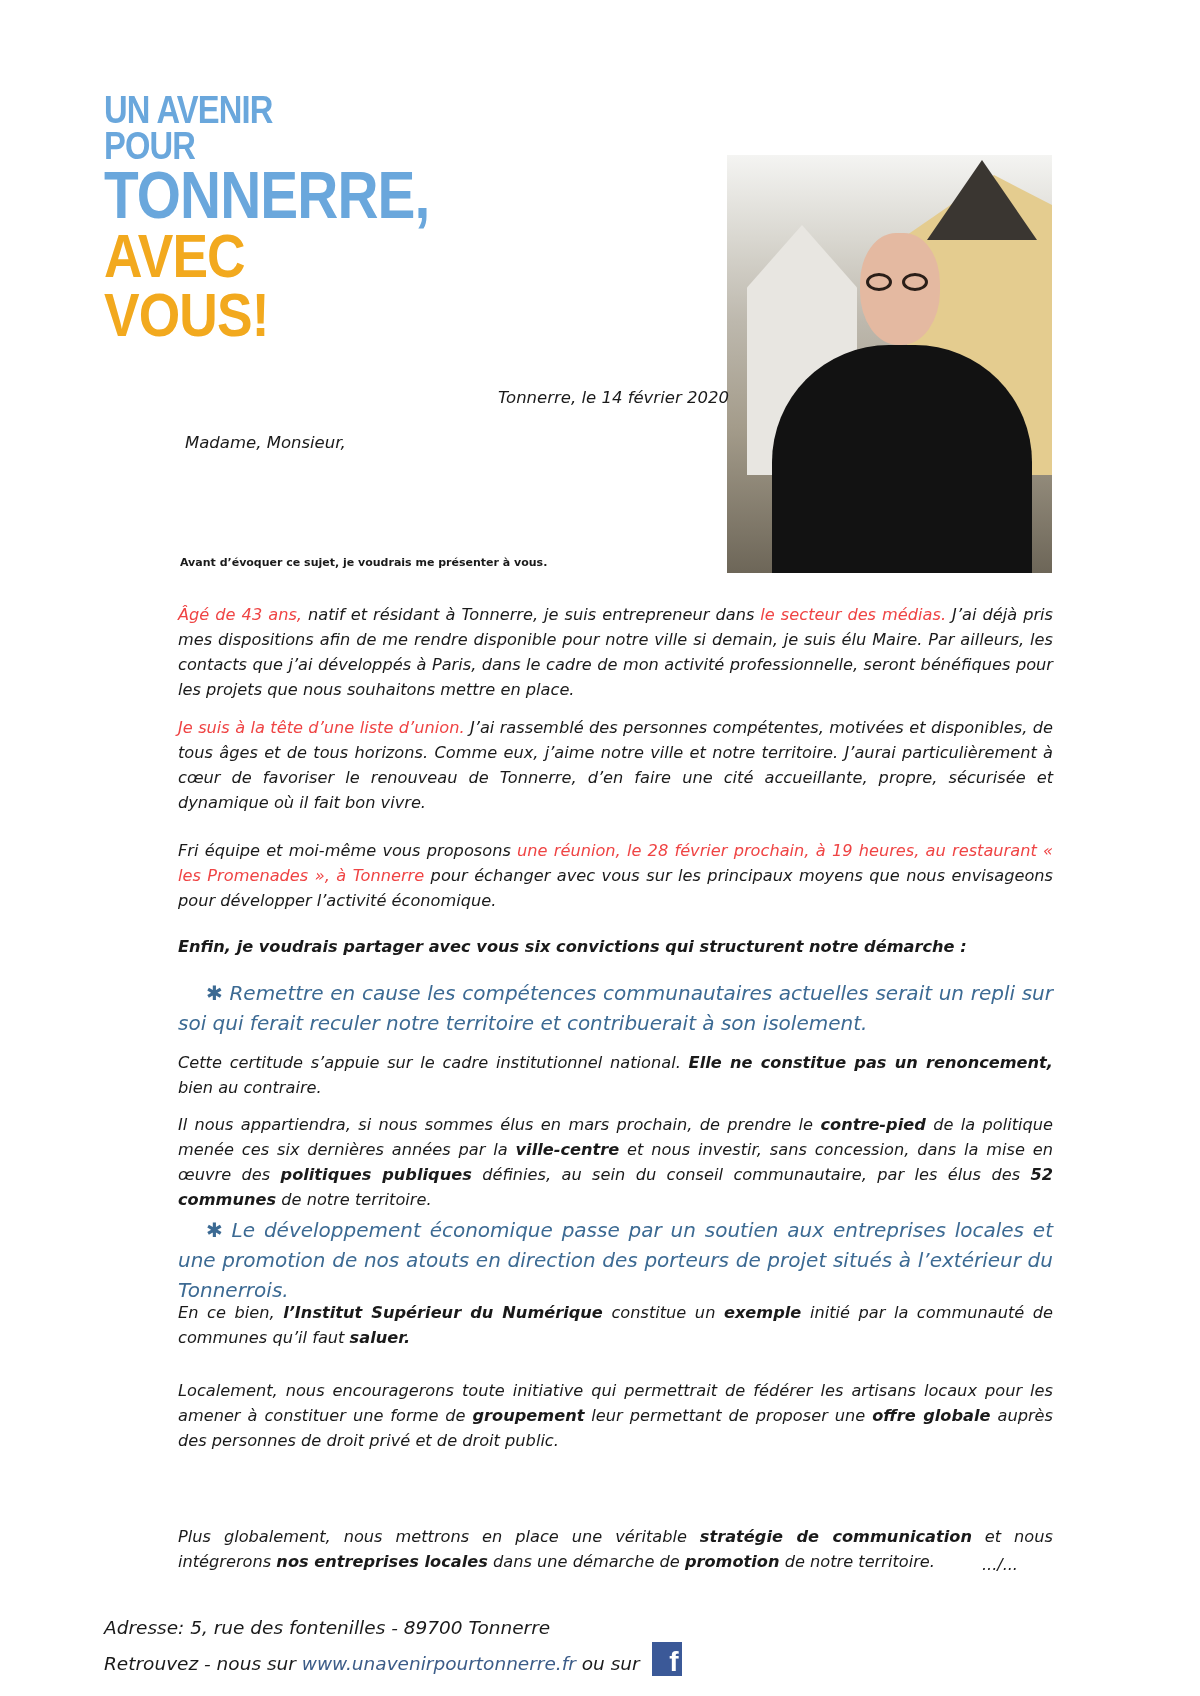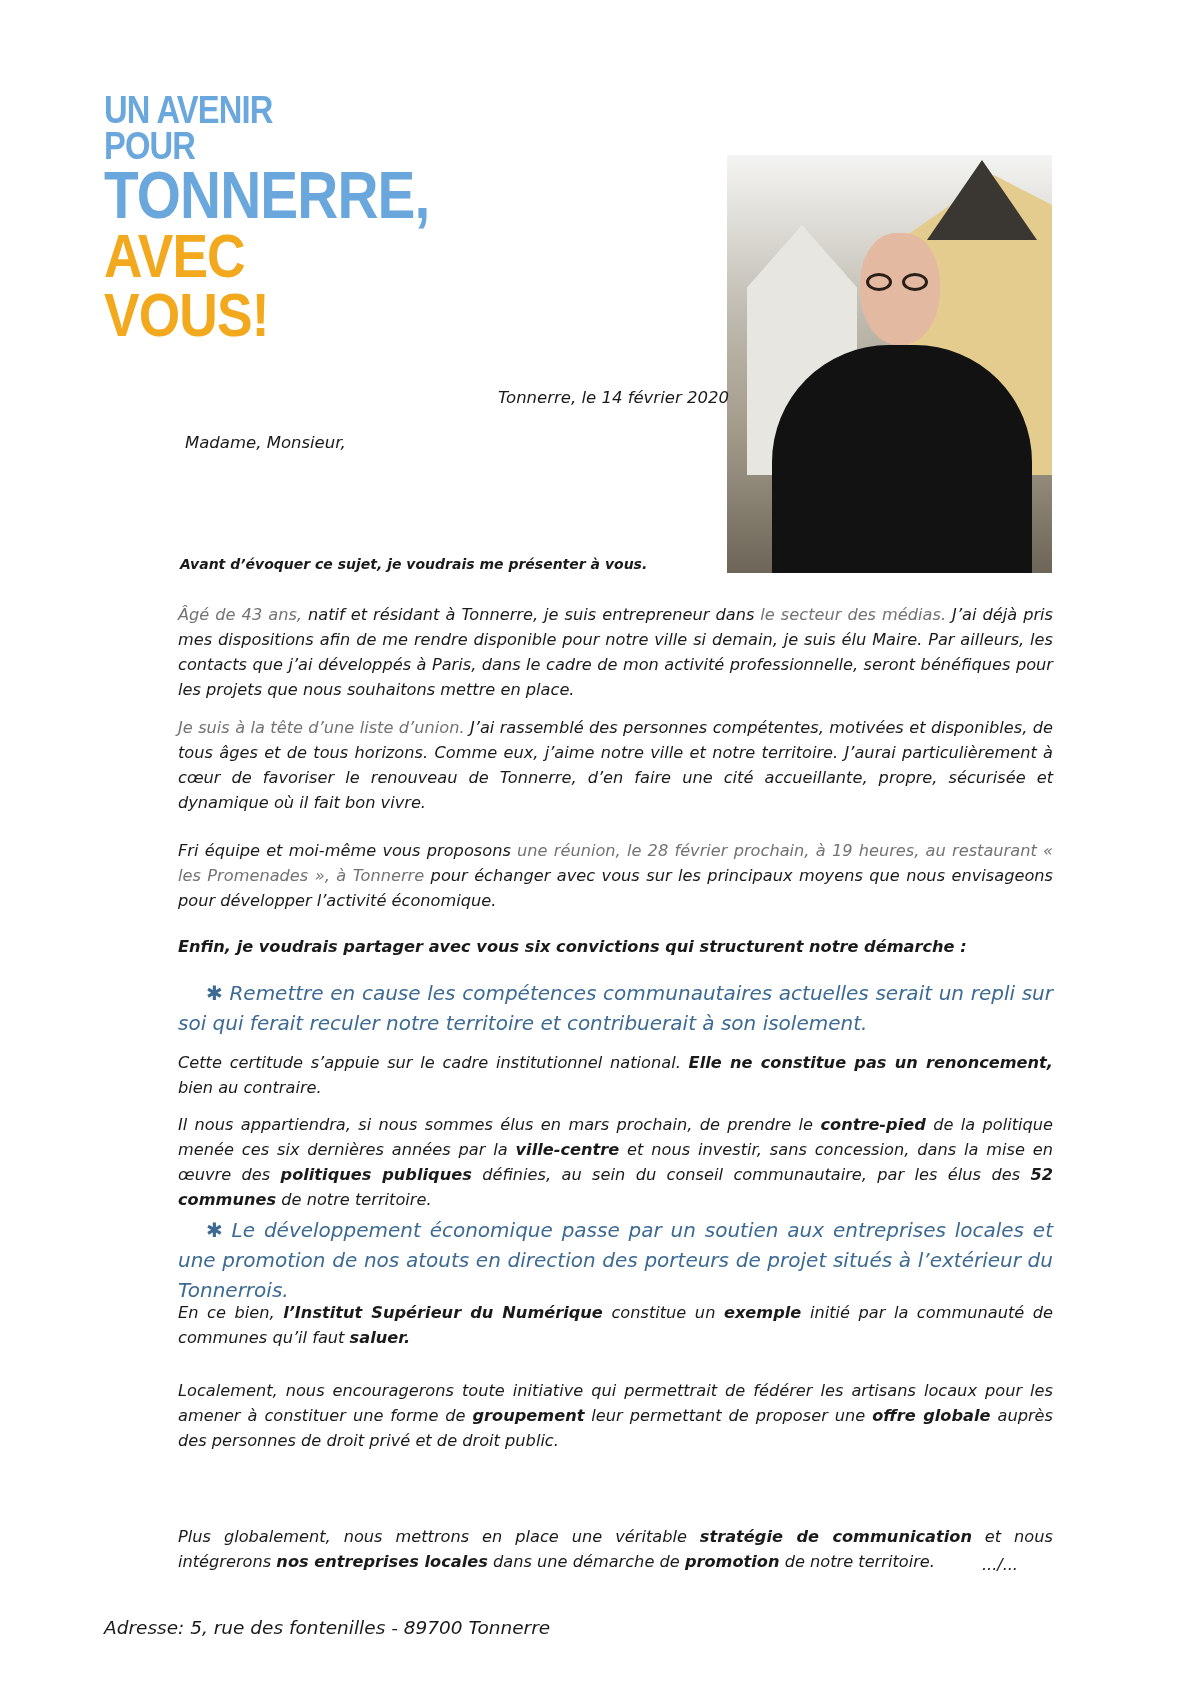--- a/index.html
+++ b/index.html
@@ -23,28 +23,28 @@
     .photo .bldg1 { position:absolute; left:20px; top:70px; width:110px; height:250px; background:#e8e6e1; clip-path: polygon(0 25%, 50% 0, 100% 25%, 100% 100%, 0 100%); }
     .photo .bldg2 { position:absolute; left:180px; top:20px; width:145px; height:300px; background:#e4cc8f; clip-path: polygon(0 20%, 60% 0, 100% 10%, 100% 100%, 0 100%); }
     .photo .roof { position:absolute; left:200px; top:5px; width:110px; height:80px; background:#3a3631; clip-path: polygon(0 100%, 50% 0, 100% 100%); }
     .photo .coat { position:absolute; left:45px; top:190px; width:260px; height:260px; background:#121212; border-radius: 45% 45% 0 0; }
     .photo .face { position:absolute; left:133px; top:78px; width:80px; height:112px; background:#e4b9a1; border-radius: 45% 45% 48% 48%; }
     .photo .glasses { position:absolute; left:139px; top:118px; width:68px; height:20px; }
     .photo .glasses span { position:absolute; top:0; width:26px; height:18px; border:3px solid #2a1e18; border-radius:50%; box-sizing:border-box; }
 
     .content { position: absolute; left: 178px; width: 875px; font-style: italic; font-size: 16.2px; line-height: 25px; }
     .content p { margin: 0; text-align: justify; }
-    .hi { color: #737373; }
+    .hi { color: #ef4444; }
     b { font-weight: bold; }
 
     .salutation { position:absolute; left:185px; top:388px; font-style:italic; font-size:16.5px;margin-top:45px; }
     .date { position:absolute; left:498px; top:388px; font-style:italic; font-size:16.5px; }
     .intro { position:absolute; left:180px; top:432px; width:530px; font-style:italic; font-size:17px; line-height:24.5px; letter-spacing:0.4px; text-align:justify; }
     .intro .strong { font-weight:bold; display:block; letter-spacing: 0.6px; }
-    .avant { position:absolute; left:180px; top:556px; font-style:italic; font-weight:bold; font-size:14px; }
+    .avant { position:absolute; left:180px; top:556px; font-weight:bold; font-size:11px; }
 
     .conv { font-size: 20px; line-height: 30px; color: #3c6a93; }
     .conv .star { color: #3c6a93; font-style: normal; margin-left: 28px; }
 
     .pageturn { position:absolute; left:982px; top:1555px; font-style:italic; font-size:16px; }
 
     .footer { position:absolute; left:104px; top:1614px; font-style:italic; font-size:18.5px; line-height:28px; }
     .footer .url { color: #3c5c88; }
     .fb { display:inline-block; width:30px; height:34px; background:#3b5998; color:#ffffff; font-style:normal; font-weight:bold; font-family:"Liberation Sans", sans-serif; font-size:28px; text-align:right; line-height:40px; padding-right:3px; box-sizing:border-box; vertical-align:-6px; margin-left:6px; overflow:hidden; }
   </style>
@@ -118,13 +118,17 @@
 </div>
 
 <div class="content" style="top:1524px;">
   <p><span>Plus globalement, nous mettrons en place une véritable </span><b>stratégie de communication</b><span> et nous intégrerons </span><b>nos entreprises locales</b><span> dans une démarche de </span><b>promotion</b><span> de notre territoire.</span></p>
 </div>
 
 <div class="pageturn">.../...</div>
 
 <div class="footer">
   <div>Adresse: 5, rue des fontenilles - 89700 Tonnerre</div>
+  <div>
+    <span>Retrouvez - nous sur </span><span class="url">www.unavenirpourtonnerre.fr</span><span> ou sur</span>
+    <span class="fb">f</span>
+  </div>
 </div>
 
 </body></html>

